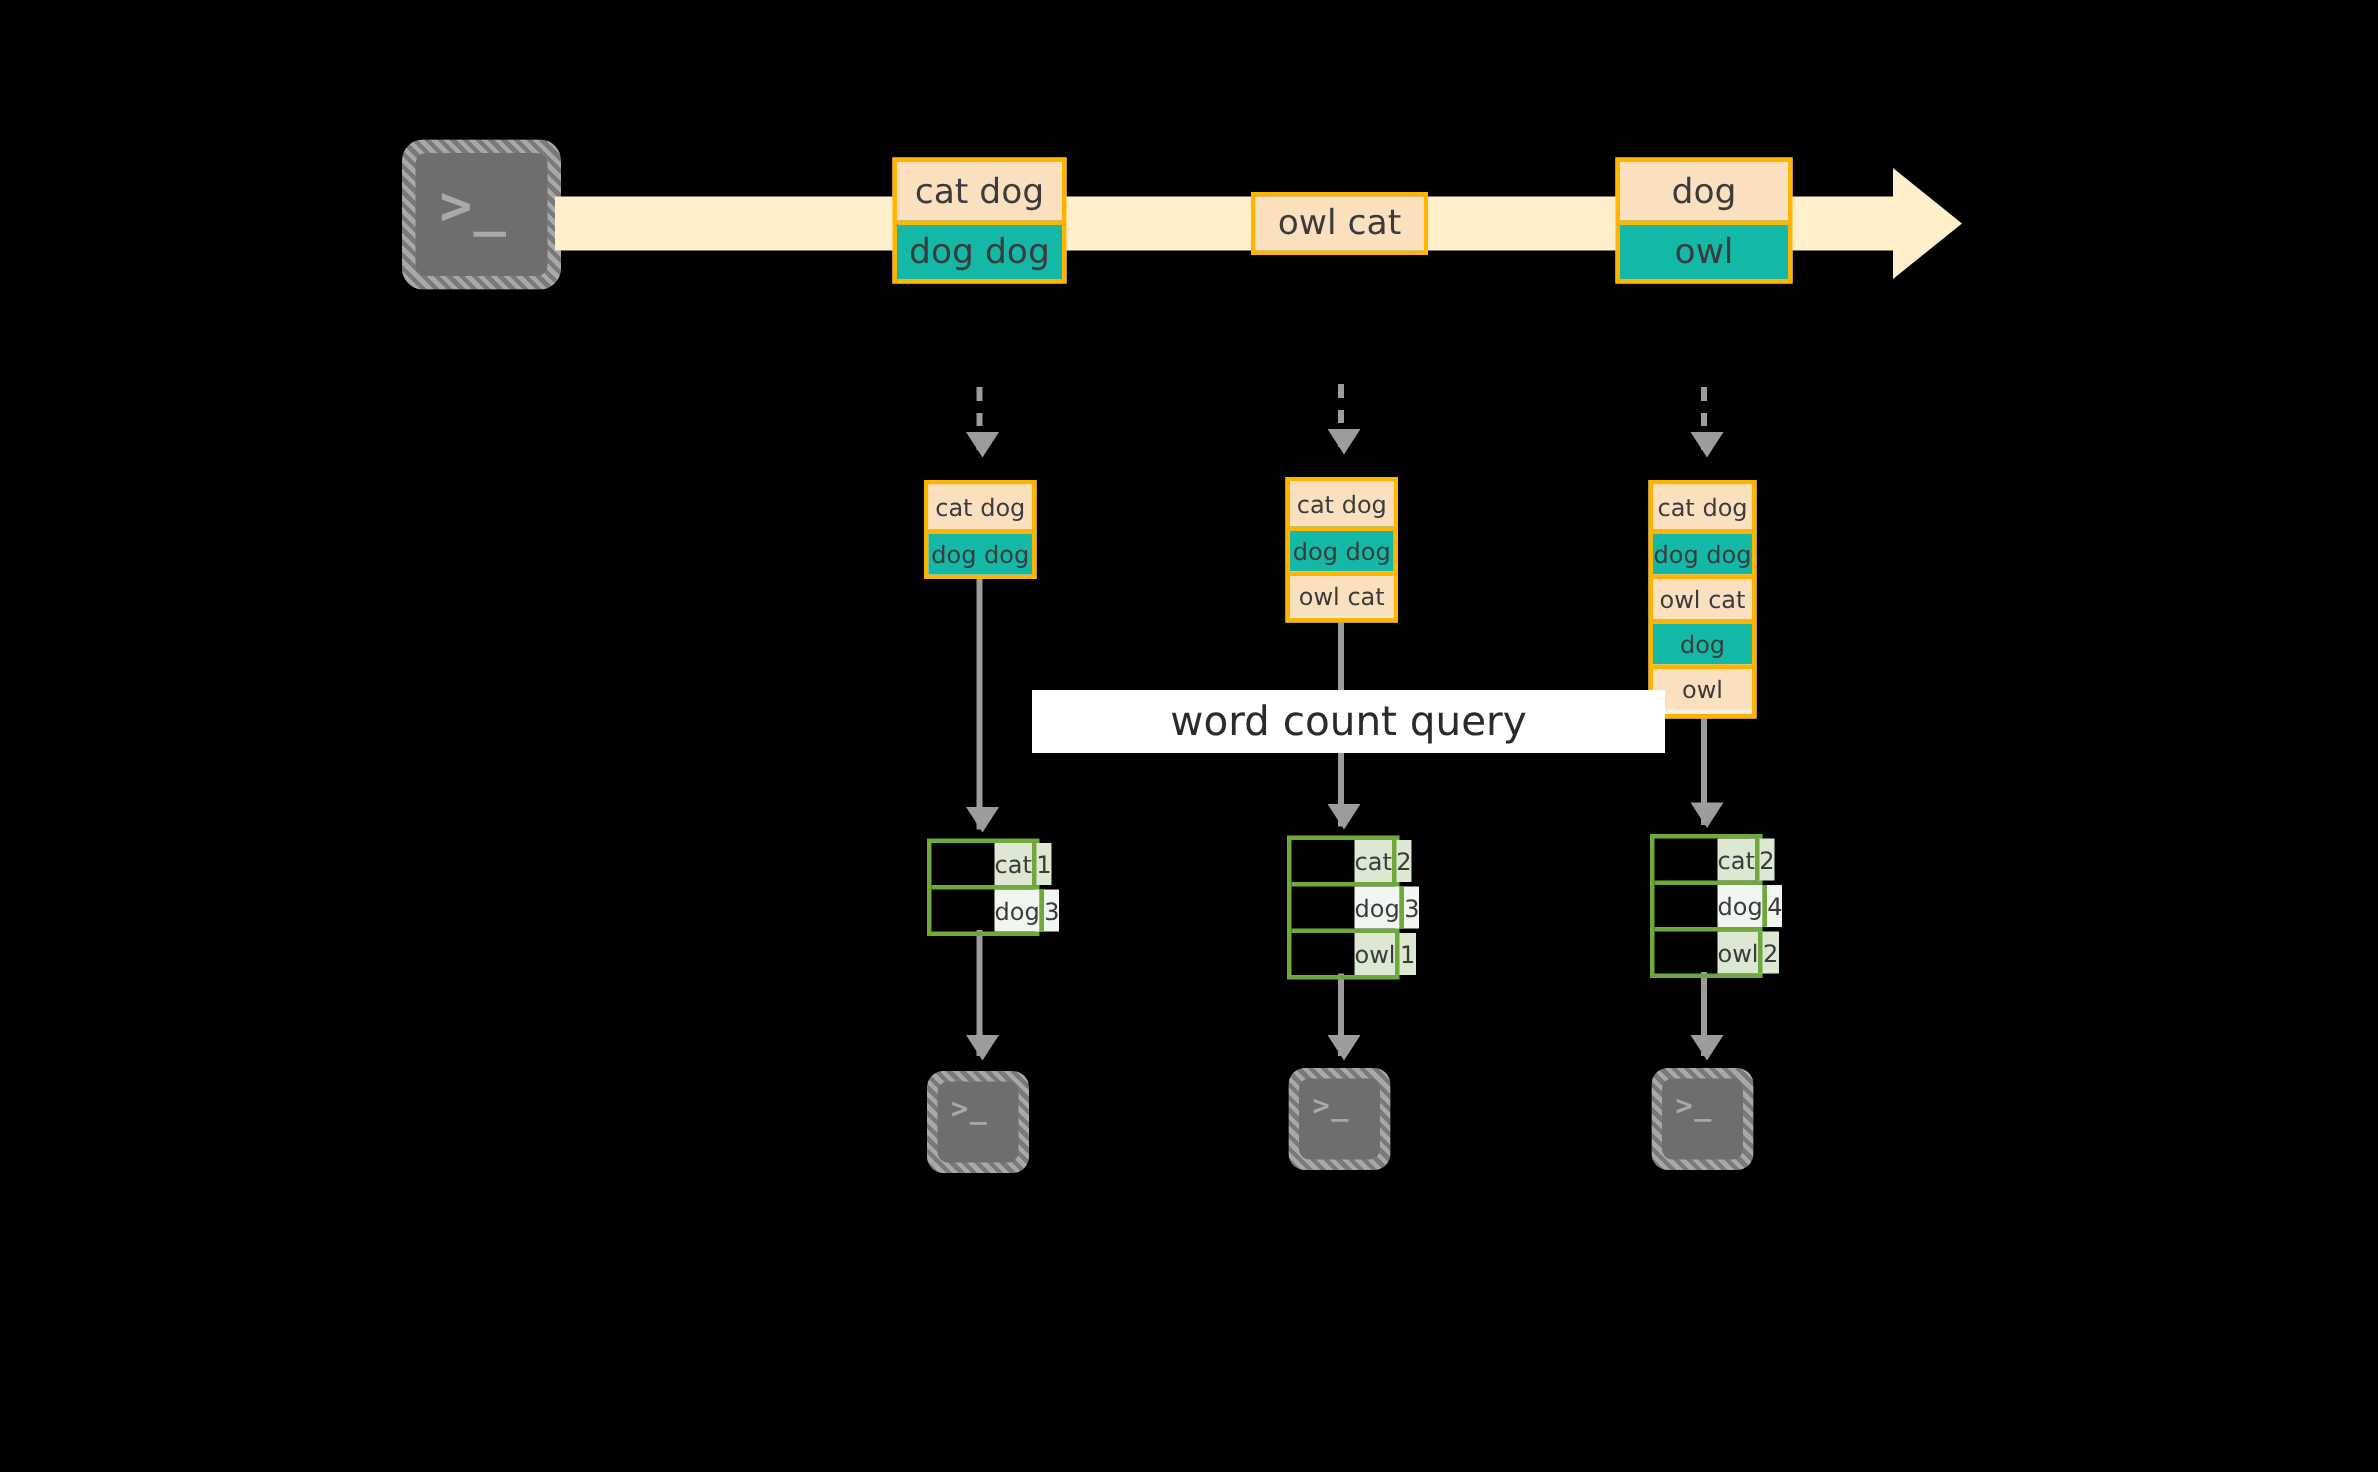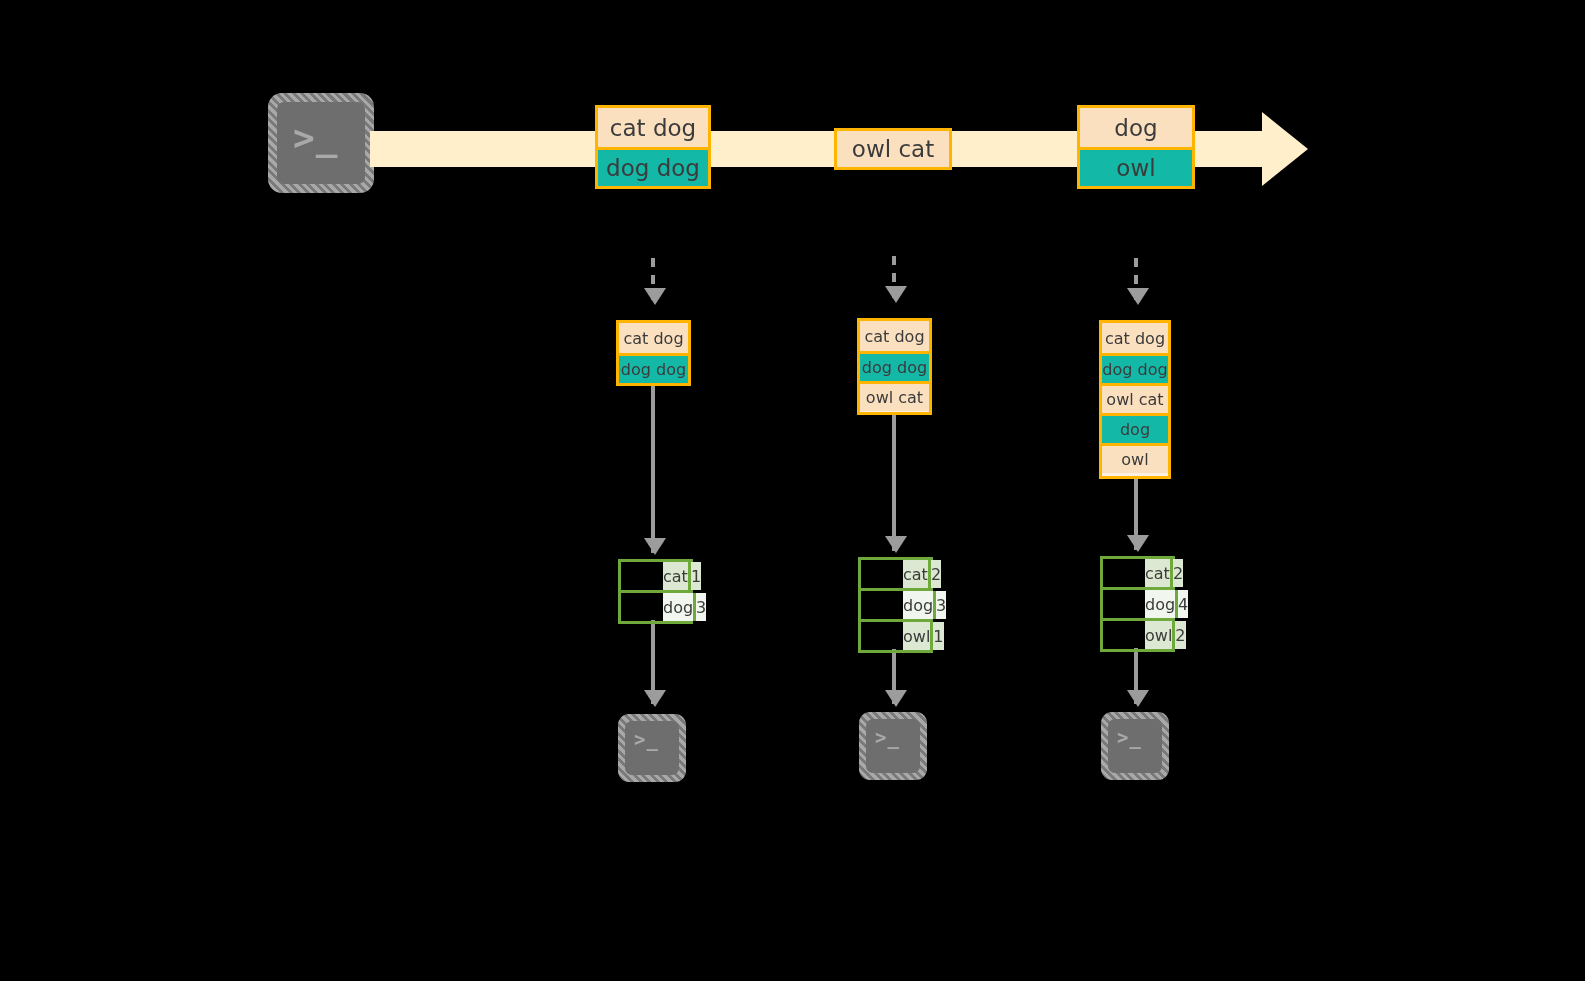--- a/index.html
+++ b/index.html
@@ -201,20 +201,23 @@
 
   <div class="vline" style="left:651px; top:386px; height:167px;"></div>
   <div class="vhead" style="left:644px; top:538px;"></div>
 
   <div class="vline" style="left:892px; top:415px; height:136px;"></div>
   <div class="vhead" style="left:885px; top:536px;"></div>
 
   <div class="vline" style="left:1134px; top:479px; height:71px;"></div>
   <div class="vhead" style="left:1127px; top:535px;"></div>
 
+  <div class="qband">
+    <span>word count query</span>
+  </div>
 
   <div class="gbox gb1">
     <div class="grow dark">
       <div class="gcell key">cat</div>
       <div class="gcell val">1</div>
     </div>
     <div class="grow light sep">
       <div class="gcell key">dog</div>
       <div class="gcell val">3</div>
     </div>

